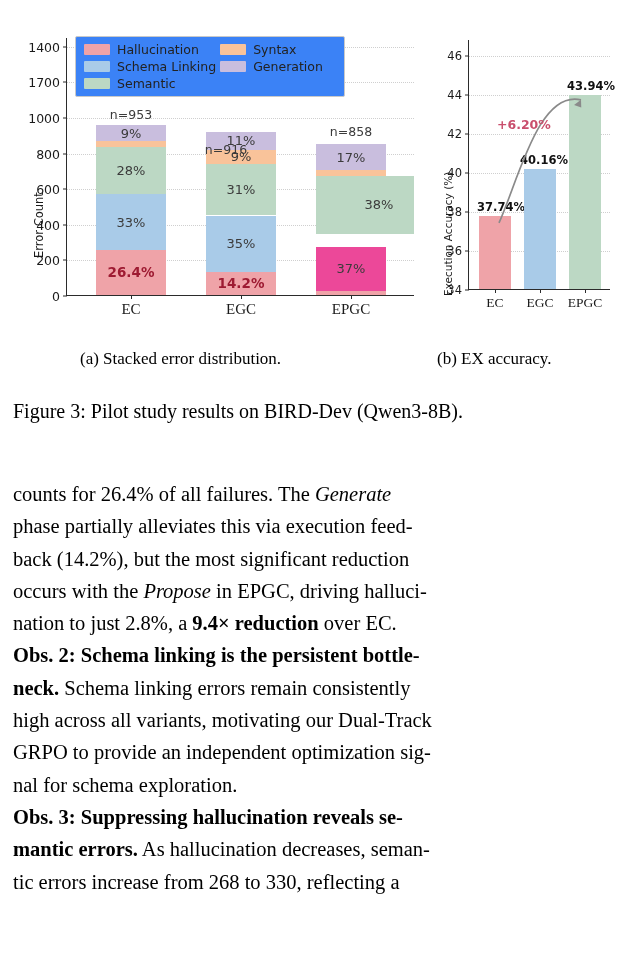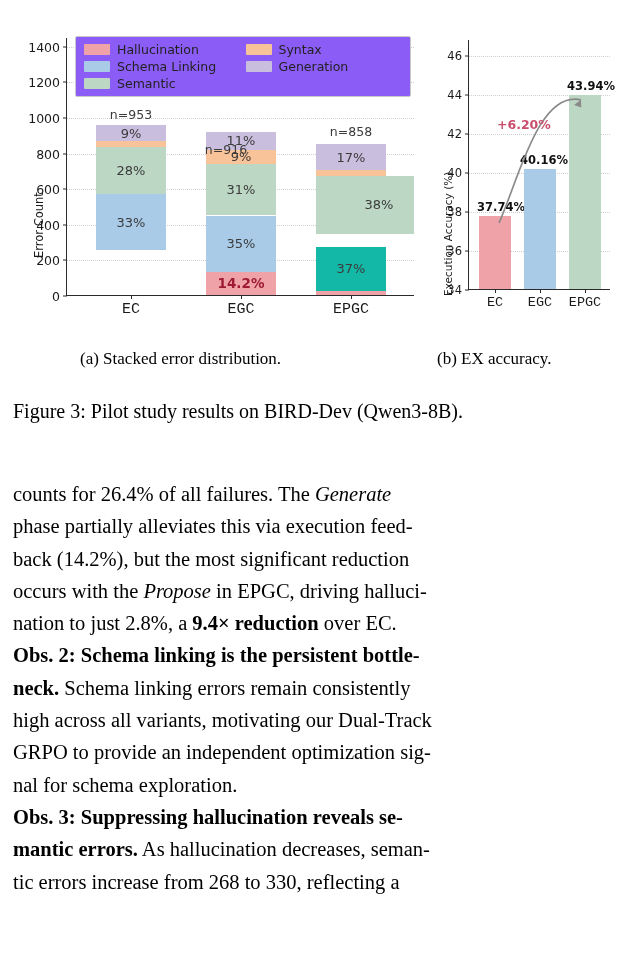--- a/index.html
+++ b/index.html
@@ -33,21 +33,21 @@
     position:absolute;right:calc(100% + 7px);
     font-family:"DejaVu Sans", sans-serif;
     font-size:12.5px;color:#1a1a1a;white-space:nowrap;
     transform:translateY(-50%);
   }
   .ytick-b{font-size:11.5px;}
   .tickmark{position:absolute;right:100%;width:4px;height:0;border-top:1.6px solid #2b2b2b;transform:translateY(-50%);}
 
   .xtick{
     position:absolute;top:calc(100% + 6px);
-    font-family:Liberation Mono, monospace;
+    font-family:Liberation Serif, serif;
     font-size:15px;color:#1a1a1a;
     transform:translateX(-50%);white-space:nowrap;text-align:center;
   }
   .xtick-b{font-size:13.5px;}
   .xtickmark{position:absolute;top:100%;height:4px;width:0;border-left:1.6px solid #2b2b2b;}
 
   .bar{position:absolute;bottom:0;}
   .seg{position:absolute;left:0;width:100%;display:flex;align-items:center;justify-content:center;}
   .seg span{
     font-family:"DejaVu Sans", sans-serif;
@@ -57,22 +57,22 @@
 
   .ncount{
     position:absolute;
     font-family:"DejaVu Sans", sans-serif;
     font-size:12.5px;color:#3b3b3b;
     transform:translateX(-50%);white-space:nowrap;
   }
 
   
   .legend{
-    position:absolute;left:57px;top:8px;width:336px;
-    background:#8b5cf6;border:1px solid #c9c9c9;border-radius:2px;
+    position:absolute;left:57px;top:8px;width:270px;
+    background:#3b82f6;border:1px solid #c9c9c9;border-radius:2px;
     padding:5px 7px 5px 8px;
     display:grid;grid-template-columns:1fr 1fr;
     column-gap:4px;row-gap:2px;
     box-sizing:border-box;
   }
   .legend-item{display:flex;align-items:center;gap:7px;}
   .swatch{width:26px;height:11px;border-radius:1px;flex:none;}
   .legend-item span.lbl{
     font-family:"DejaVu Sans", sans-serif;
     font-size:12.5px;color:#222;white-space:nowrap;
@@ -138,25 +138,28 @@
         <div class="tickmark" style="top: 151.241px;"></div>
         <div class="ytick" style="top: 151.241px;">600</div>
         <div class="gridline" style="top: 115.655px;"></div>
         <div class="tickmark" style="top: 115.655px;"></div>
         <div class="ytick" style="top: 115.655px;">800</div>
         <div class="gridline" style="top: 80.069px;"></div>
         <div class="tickmark" style="top: 80.069px;"></div>
         <div class="ytick" style="top: 80.069px;">1000</div>
         <div class="gridline" style="top: 44.4828px;"></div>
         <div class="tickmark" style="top: 44.4828px;"></div>
-        <div class="ytick" style="top: 44.4828px;">1200</div>
+        <div class="ytick" style="top: 44.4828px;">1700</div>
         <div class="gridline" style="top: 8.89655px;"></div>
         <div class="tickmark" style="top: 8.89655px;"></div>
         <div class="ytick" style="top: 8.89655px;">1400</div>
         <div class="bar" style="left: 29px; width: 70px; height: 169.568px;">
+          <div class="seg halluc" style="bottom: 0px; height: 44.8386px; background: rgb(239, 163, 168);">
+            <span>26.4%</span>
+          </div>
           <div class="seg" style="bottom: 44.8386px; height: 55.8703px; background: rgb(169, 203, 232);">
             <span>33%</span>
           </div>
           <div class="seg" style="bottom: 100.709px; height: 47.6855px; background: rgb(188, 216, 196);">
             <span>28%</span>
           </div>
           <div class="seg" style="bottom: 148.394px; height: 5.87172px; background: rgb(249, 195, 154);"></div>
           <div class="seg" style="bottom: 154.266px; height: 15.3021px; background: rgb(201, 190, 222);">
             <span>9%</span>
           </div>
@@ -179,21 +182,21 @@
           </div>
           <div class="seg" style="bottom: 145.37px; height: 17.971px; background: rgb(201, 190, 222);">
             <span>11%</span>
           </div>
         </div>
         <div class="ncount" style="left: 159px; top: 76.0152px; margin-top: 28px;">n=916</div>
         <div class="xtick" style="left: 174px;">EGC</div>
         <div class="xtickmark" style="left: 174px;"></div>
         <div class="bar" style="left: 249px; width: 70px; height: 152.665px;">
           <div class="seg halluc" style="bottom: 0px; height: 4.27034px; background: rgb(239, 163, 168);"></div>
-          <div class="seg" style="bottom: 4.27034px; height: 44px; background: #14b8a6;">
+          <div class="seg" style="bottom: 4.27034px; height: 44px; background: #ec4899;">
             <span>37%</span>
           </div>
           <div class="seg" style="bottom: 60.6745px; height: 58.7172px; background: rgb(188, 216, 196); padding-left: 28px;">
             <span>38%</span>
           </div>
           <div class="seg" style="bottom: 119.392px; height: 5.33793px; background: rgb(249, 195, 154);"></div>
           <div class="seg" style="bottom: 124.73px; height: 25.9779px; background: rgb(201, 190, 222);">
             <span>17%</span>
           </div>
         </div>

